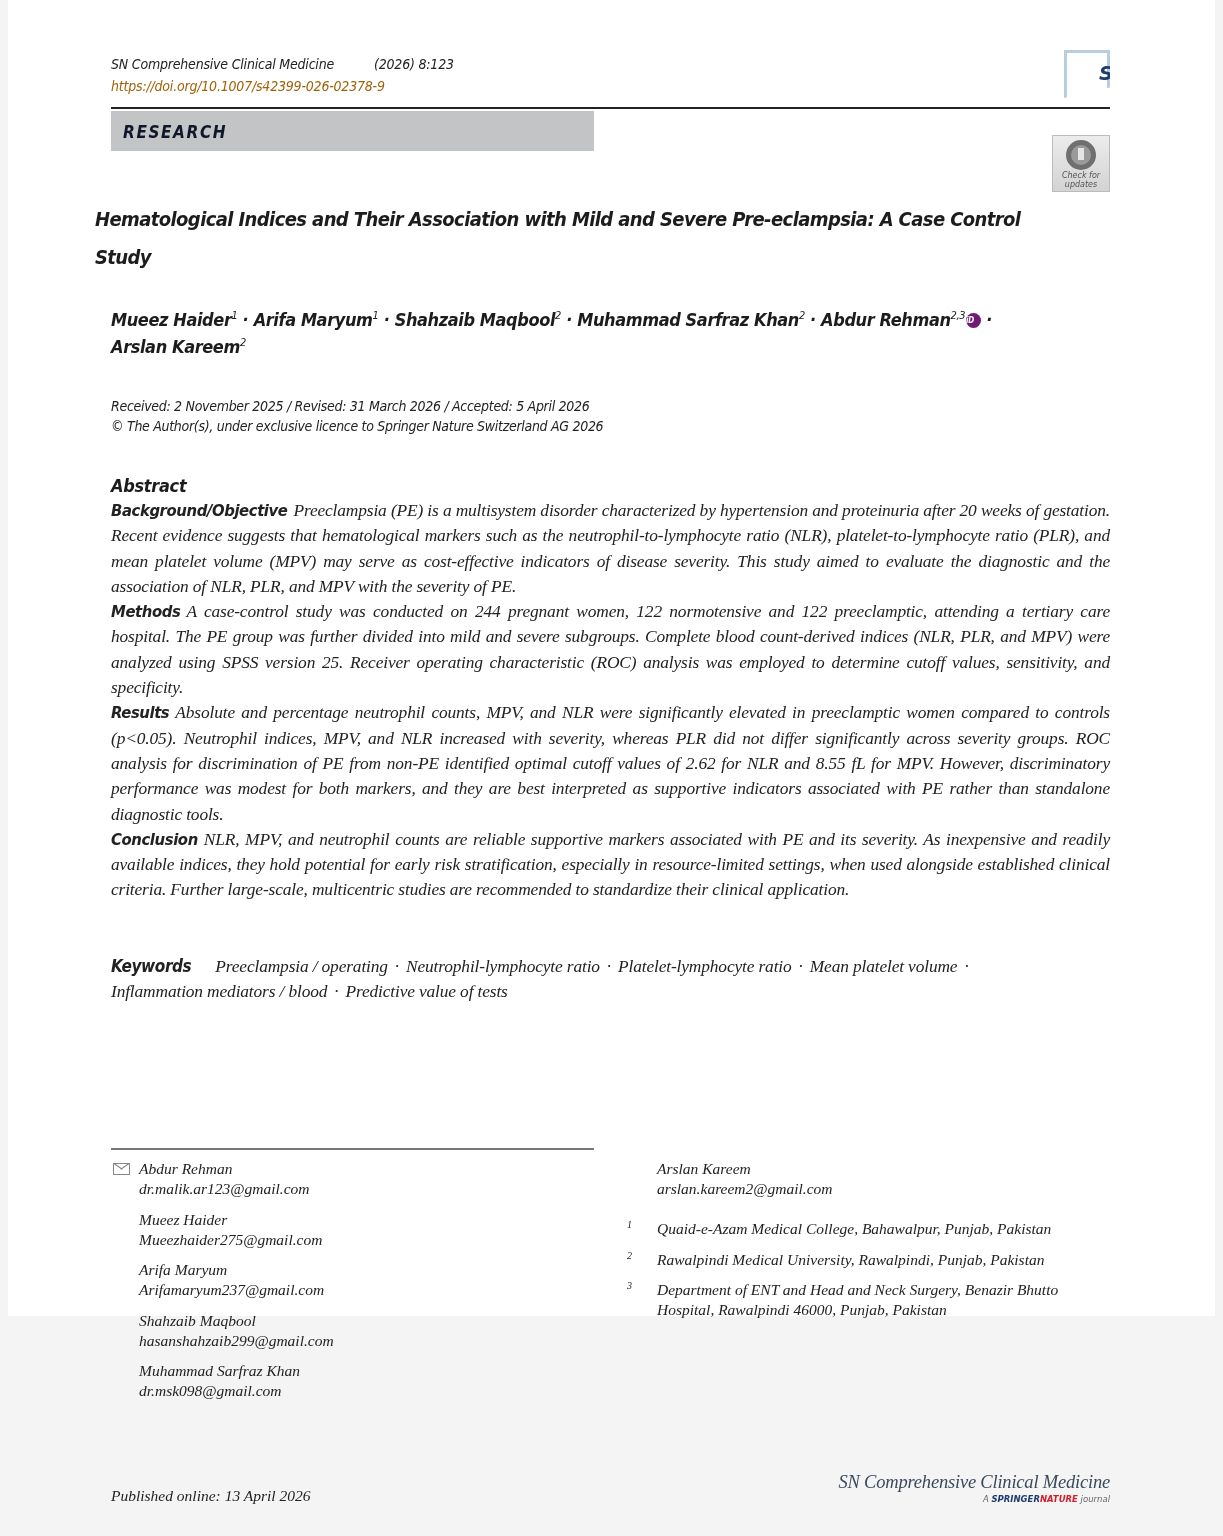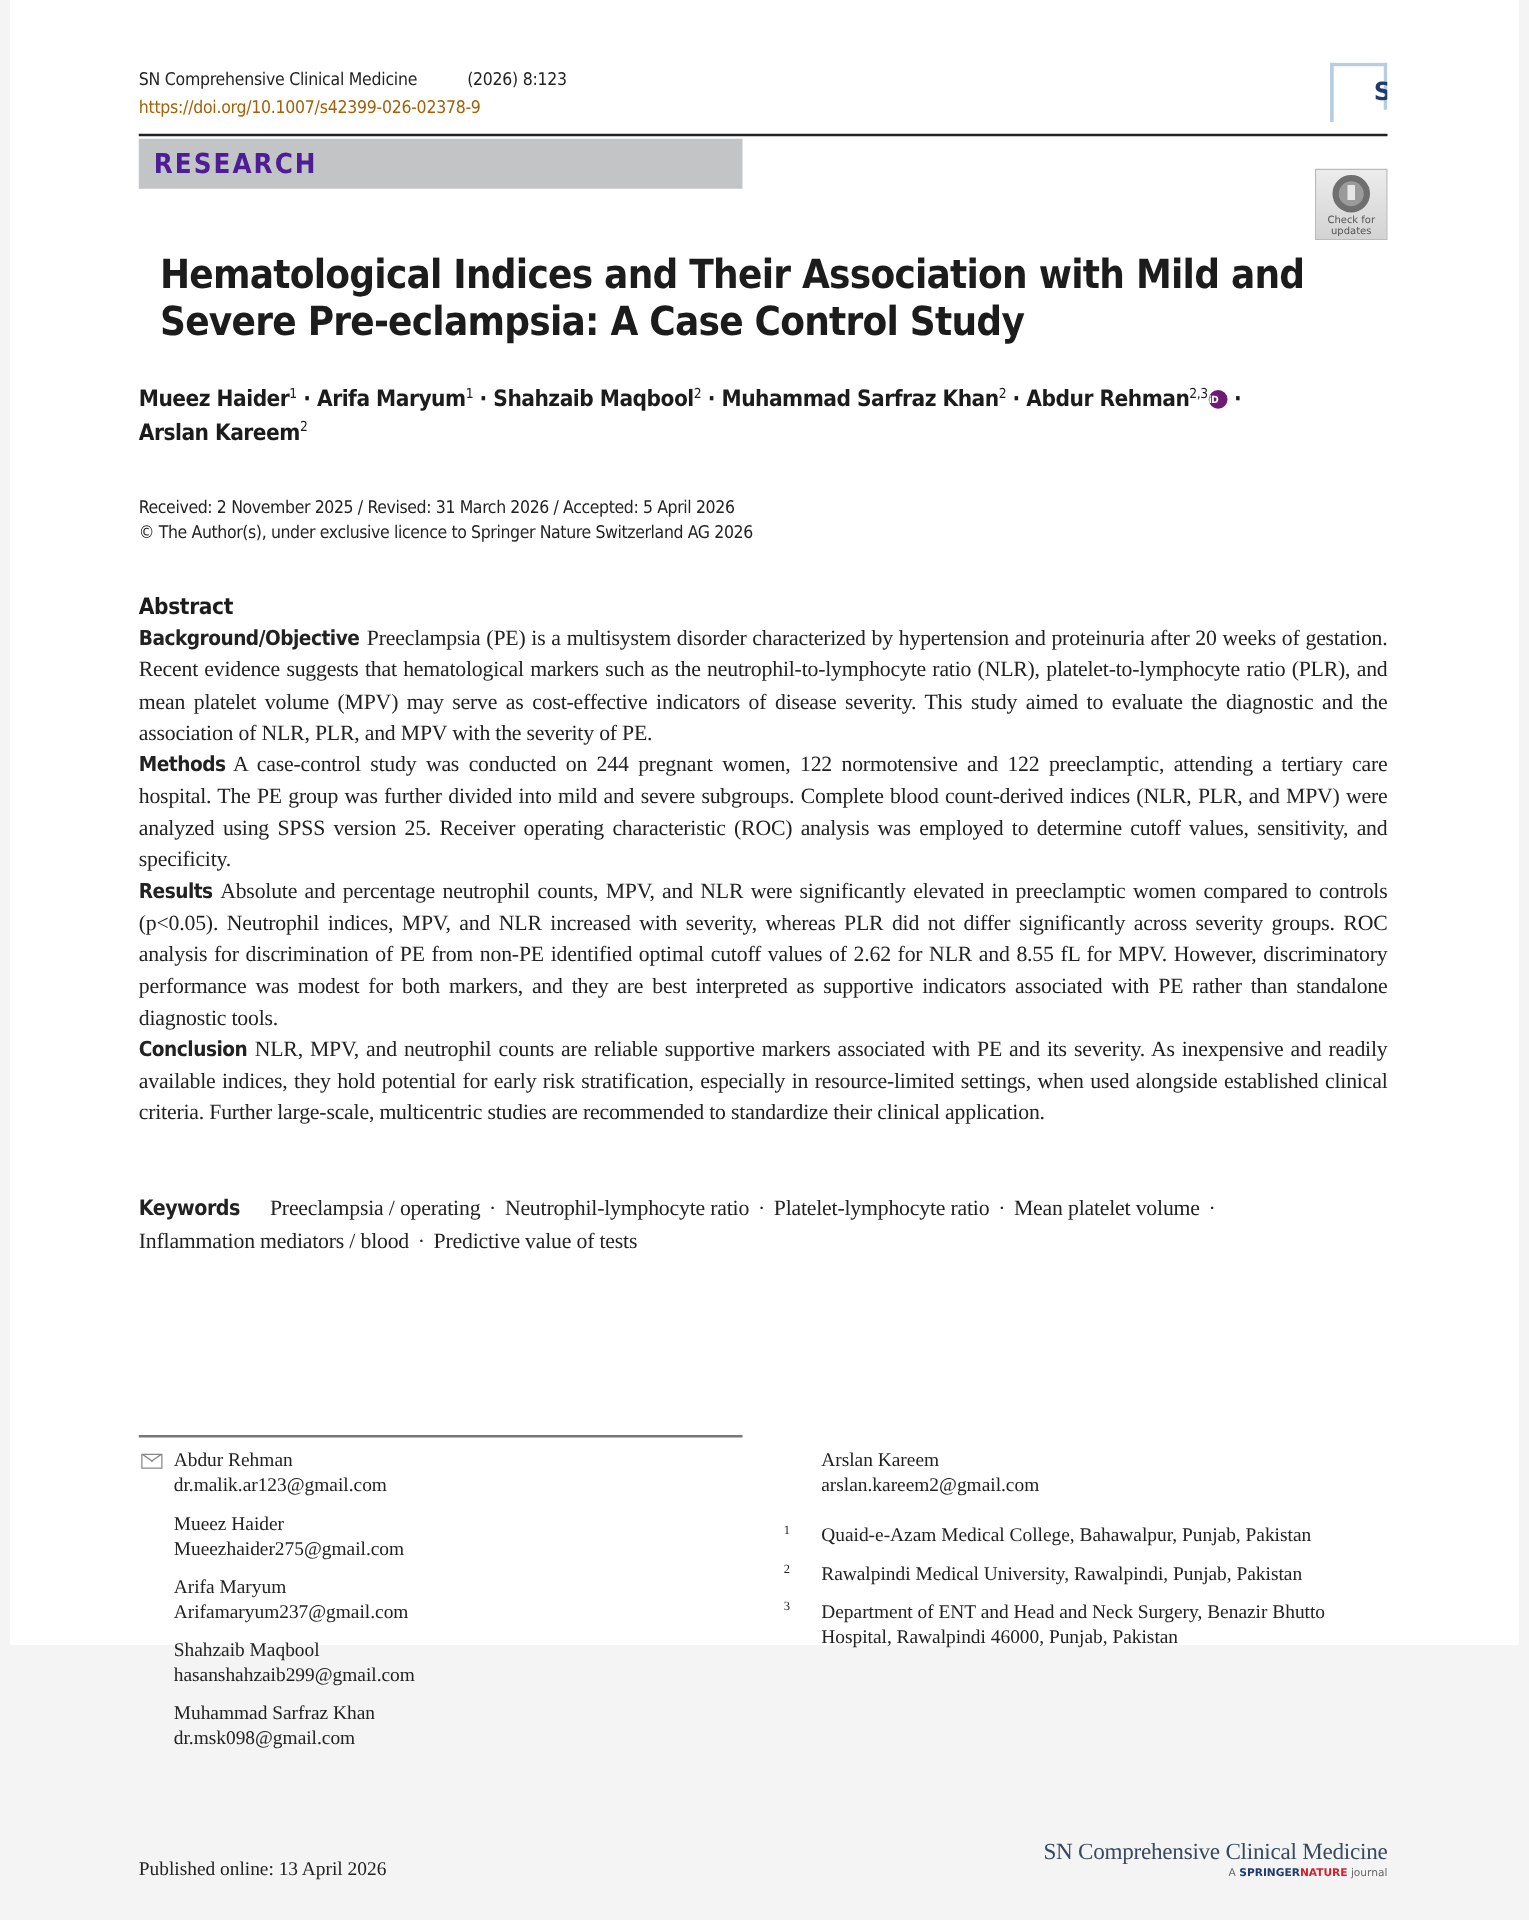--- a/index.html
+++ b/index.html
@@ -1,32 +1,33 @@
 <!DOCTYPE html>
 <html><head>
 <meta charset="utf-8">
 <style>
   * { box-sizing: border-box; margin: 0; padding: 0; }
   html, body { width: 1223px; height: 1536px; background: #f4f4f4; overflow: hidden; }
   .page {
     position: absolute; left: 8px; top: 0; width: 1207px; height: 1316px;
     background: #ffffff;
+    font-style: italic;
   }
   .sans { font-family: "DejaVu Sans Condensed", "Liberation Sans", sans-serif; }
   .serif { font-family: "Liberation Serif", "DejaVu Serif", serif; }
   .abs { position: absolute; }
 
   .journal-line { left: 103px; top: 56px; font-size: 14px; color: #222; letter-spacing: -0.2px; }
   .journal-line .vol { margin-left: 40px; }
   .doi-line { left: 103px; top: 78px; font-size: 14px; color: #a16207; letter-spacing: -0.2px; }
   .head-rule { left: 103px; top: 107px; width: 999px; height: 2px; background: #222; }
   .research-bar {
     left: 103px; top: 111px; width: 483px; height: 40px; background: #c3c4c6;
-    padding-left: 12px; line-height: 42px; font-size: 22px; font-weight: bold;
-    letter-spacing: 1.6px; color: #4c1d95;
+    padding-left: 12px; line-height: 42px; font-size: 17px; font-weight: bold;
+    letter-spacing: 1.6px; color: #0f172a;
   }
   .sn-logo {
     left: 1056px; top: 50px; width: 46px; height: 48px;
     border: 3px solid #b9cde0; border-bottom: none;
     clip-path: polygon(0 0, 100% 0, 100% 78%, 0 100%);
     background: #fff; text-align: center; font-weight: bold; font-size: 20px; line-height: 40px;
     font-family: "DejaVu Sans", sans-serif; letter-spacing: -1px; padding-left: 32px;
   }
   .sn-logo .s { color: #1e3a6e; }
   .sn-logo .n { color: #d0212d; }
@@ -39,21 +40,21 @@
     width: 30px; height: 30px; border-radius: 50%; border: 5px solid #6f6f6f;
     margin: 4px auto 0; position: relative; background: #9a9a9a;
   }
   .check-updates .circle::after {
     content: ""; position: absolute; left: 7px; top: 3px; width: 6px; height: 12px;
     background: #e6e6e6;
   }
   .check-updates .txt { font-size: 8px; line-height: 9px; color: #555; font-family: "DejaVu Sans", sans-serif; margin-top: 1px; }
 
   .title {
-    left: 120px; top: 200px; width: 940px; font-size: 32px; font-weight: bold; line-height: 38px;
+    left: 87px; top: 200px; width: 940px; font-size: 20px; font-weight: bold; line-height: 38px;
     color: #1c1c1c; letter-spacing: -0.6px;
   }
   .authors {
     left: 103px; top: 306px; width: 940px; font-size: 18px; font-weight: bold; line-height: 27px;
     color: #1c1c1c; letter-spacing: -0.4px;
   }
   .authors sup { font-size: 11px; font-weight: normal; vertical-align: 7px; line-height: 0; }
   .orcid {
     display: inline-block; width: 15px; height: 15px; border-radius: 50%;
     background: #701a75; color: #fff; font-size: 8px; line-height: 15px; text-align: left;

